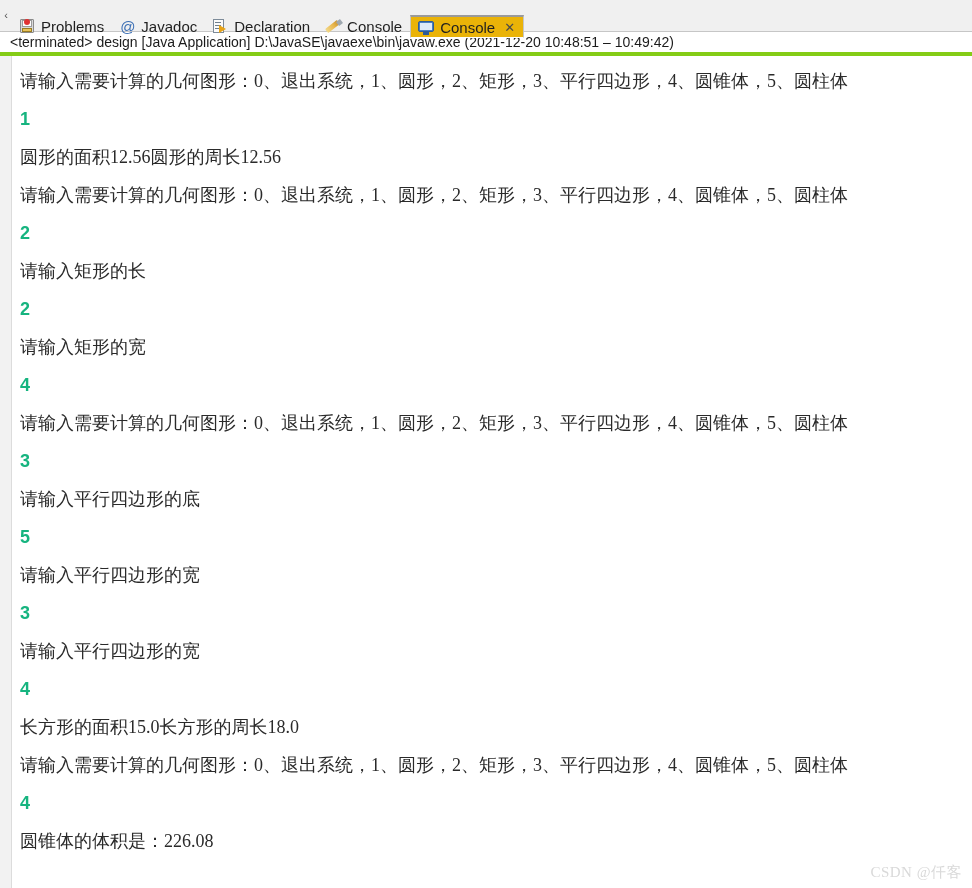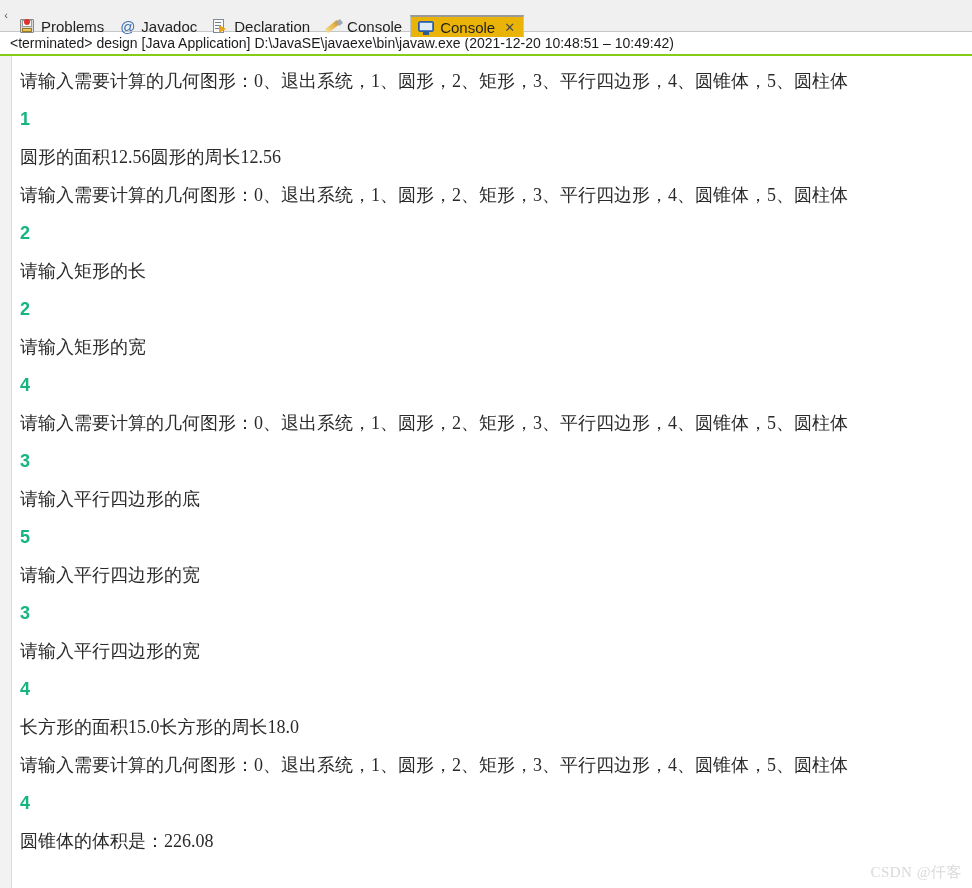--- a/index.html
+++ b/index.html
@@ -128,21 +128,21 @@
 
   .tab-close {
     font-size: 13px; color: #4a4a4a; line-height: 1;
     margin-left: 4px; cursor: pointer; user-select: none;
   }
 
   
   .term-line {
     height: 24px; min-height: 24px;
     background: #ffffff;
-    border-bottom: 2px solid #84cc16;
+    border-bottom: 4px solid #84cc16;
     display: flex; align-items: center;
     padding-left: 10px;
     font-size: 14px;
     color: #1b1b1b;
     white-space: nowrap;
     font-family: "Liberation Sans", sans-serif;
   }
 
   
   .console-wrap {

